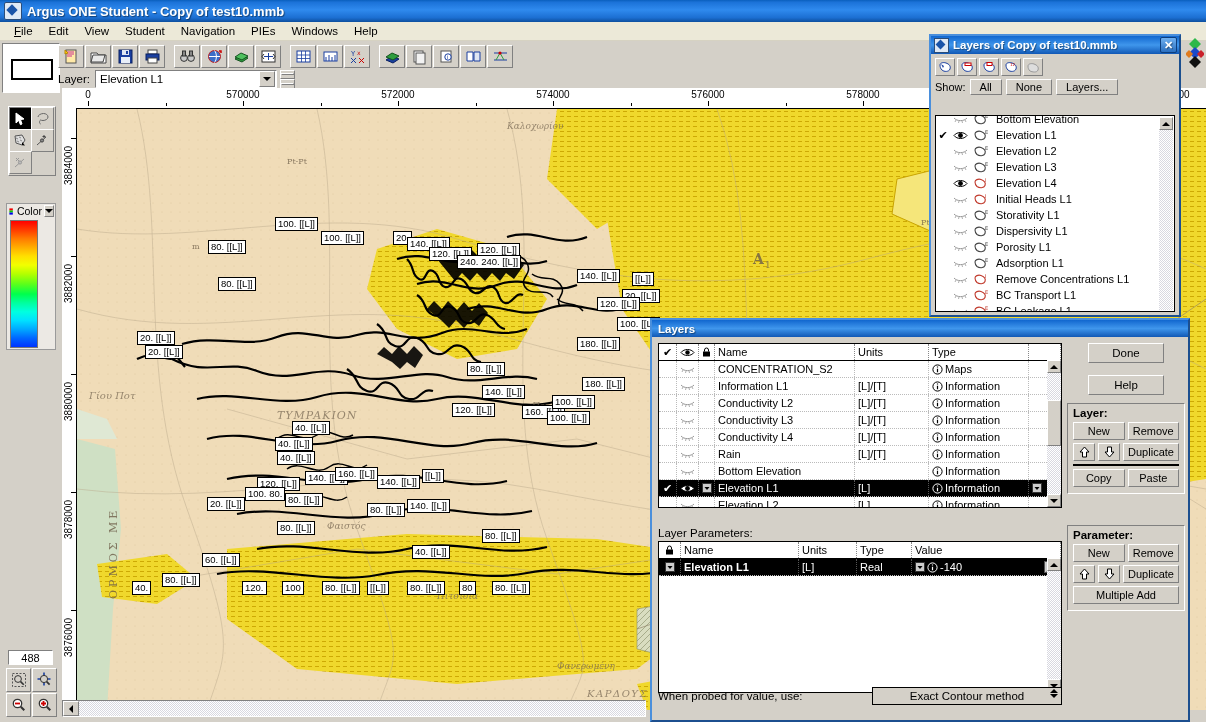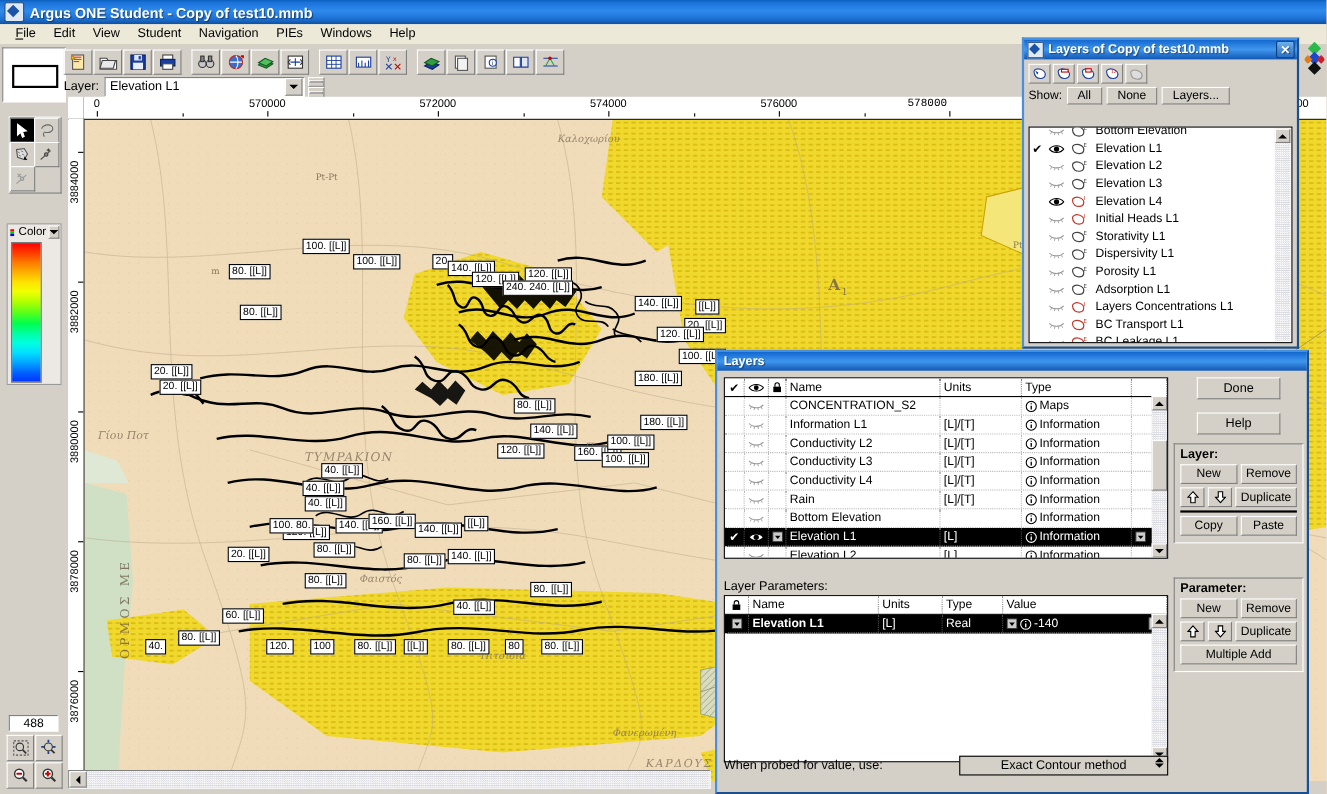--- a/index.html
+++ b/index.html
@@ -531,21 +531,21 @@
       <div class="mk" style="left: 244.5px; height: 3px; top: 15px;"></div>
       <div class="tk" style="left: 322px;">572000</div>
       <div class="mk" style="left: 322px;"></div>
       <div class="mk" style="left: 399.5px; height: 3px; top: 15px;"></div>
       <div class="tk" style="left: 477px;">574000</div>
       <div class="mk" style="left: 477px;"></div>
       <div class="mk" style="left: 554.5px; height: 3px; top: 15px;"></div>
       <div class="tk" style="left: 632px;">576000</div>
       <div class="mk" style="left: 632px;"></div>
       <div class="mk" style="left: 709.5px; height: 3px; top: 15px;"></div>
-      <div class="tk" style="left: 767px; font-family: Liberation Mono, monospace;">578000</div>
+      <div class="tk" style="left: 787px;">578000</div>
       <div class="mk" style="left: 787px;"></div>
       <div class="mk" style="left: 864.5px; height: 3px; top: 15px;"></div>
       <div class="tk" style="left: 942px;">580000</div>
       <div class="mk" style="left: 942px;"></div>
       <div class="mk" style="left: 1019.5px; height: 3px; top: 15px;"></div>
       <div class="tk" style="left: 1097px;">582000</div>
       <div class="mk" style="left: 1097px;"></div>
     </div>
   <div id="vruler">
       <div class="tk" style="top: 38px;">3884000</div>
@@ -702,21 +702,21 @@
         <div class="clabel" style="left: 200px; top: 342px;">40. [[L]]</div>
         <div class="clabel" style="left: 215px; top: 312px;">40. [[L]]</div>
         <div class="clabel" style="left: 198px; top: 328px;">40. [[L]]</div>
         <div class="clabel" style="left: 180px; top: 368px;">120. [[L]]</div>
         <div class="clabel" style="left: 228px; top: 362px;">140. [[L]]</div>
         <div class="clabel" style="left: 258px; top: 358px;">160. [[L]]</div>
         <div class="clabel" style="left: 300px; top: 366px;">140. [[L]]</div>
         <div class="clabel" style="left: 345px; top: 360px;">[[L]]</div>
         <div class="clabel" style="left: 130px; top: 388px;">20. [[L]]</div>
         <div class="clabel" style="left: 208px; top: 384px;">80. [[L]]</div>
-        <div class="clabel" style="left: 168px; top: 362px;">100. 80.</div>
+        <div class="clabel" style="left: 168px; top: 378px;">100. 80.</div>
         <div class="clabel" style="left: 290px; top: 394px;">80. [[L]]</div>
         <div class="clabel" style="left: 330px; top: 390px;">140. [[L]]</div>
         <div class="clabel" style="left: 200px; top: 412px;">80. [[L]]</div>
         <div class="clabel" style="left: 405px; top: 420px;">80. [[L]]</div>
         <div class="clabel" style="left: 335px; top: 436px;">40. [[L]]</div>
         <div class="clabel" style="left: 125px; top: 444px;">60. [[L]]</div>
         <div class="clabel" style="left: 55px; top: 472px;">40.</div>
         <div class="clabel" style="left: 85px; top: 464px;">80. [[L]]</div>
         <div class="clabel" style="left: 165px; top: 472px;">120.</div>
         <div class="clabel" style="left: 205px; top: 472px;">100</div>
@@ -958,21 +958,21 @@
               <path d="M1 2 C4 5.5 11 5.5 14 2" fill="none" stroke="#999"></path>
               <path d="M3 4l-1 2M6 5l-.5 2M9 5l.5 2M12 4l1 2" stroke="#999" stroke-width="0.8"></path>
             </svg>
           </span>
           <span class="lyric">
             <svg width="18" height="13" viewBox="0 0 18 13">
               <path d="M2 5 C2 3 5 1.5 8 2.5 C11 3.5 13 5.5 12 8.5 C11 11.5 6 11 4 9.5 C2.5 8 2 6.5 2 5 Z" fill="#fff" stroke="#c0392b" stroke-width="1.1"></path>
               <text x="12" y="5" font-size="5" fill="#c0392b" font-family="DejaVu Sans, sans-serif">I</text>
             </svg>
           </span>
-          <span class="nm">Layers Concentrations L1</span>
+          <span class="nm">Remove Concentrations L1</span>
         </div>
         <div class="lprow">
           <span class="chk"></span>
           <span class="eye">
             <svg width="15" height="7" viewBox="0 0 15 7">
               <path d="M1 2 C4 5.5 11 5.5 14 2" fill="none" stroke="#999"></path>
               <path d="M3 4l-1 2M6 5l-.5 2M9 5l.5 2M12 4l1 2" stroke="#999" stroke-width="0.8"></path>
             </svg>
           </span>
           <span class="lyric">

